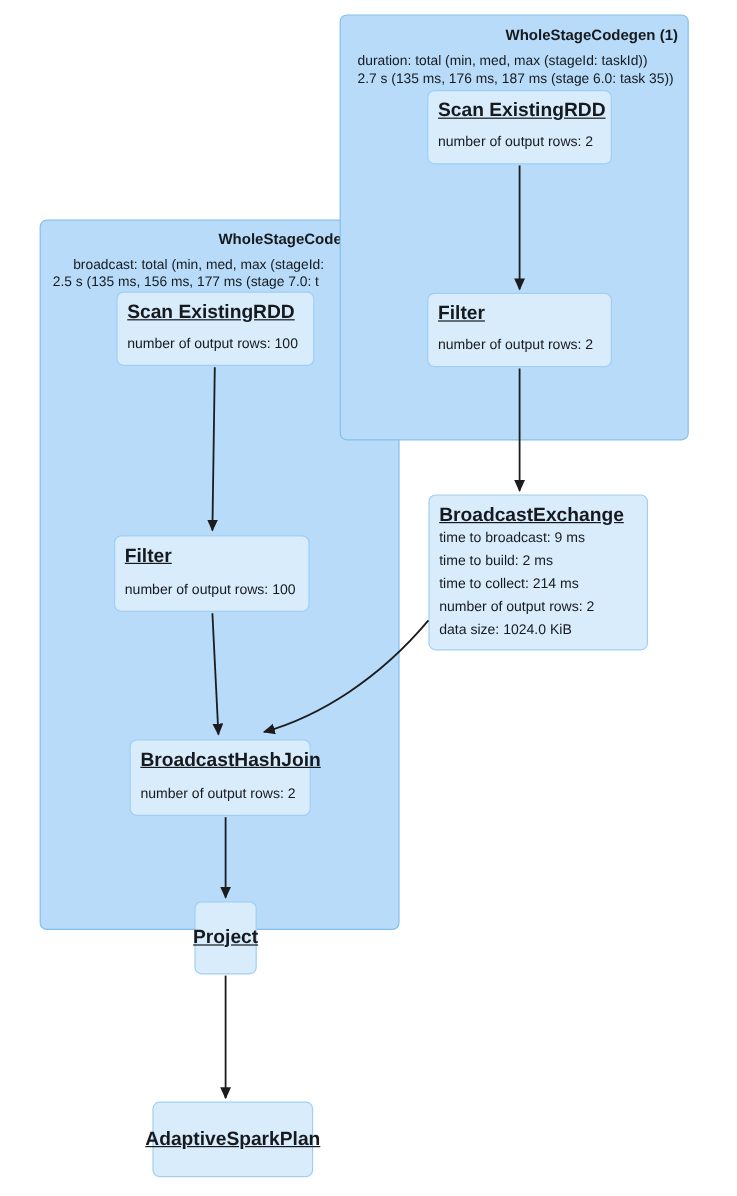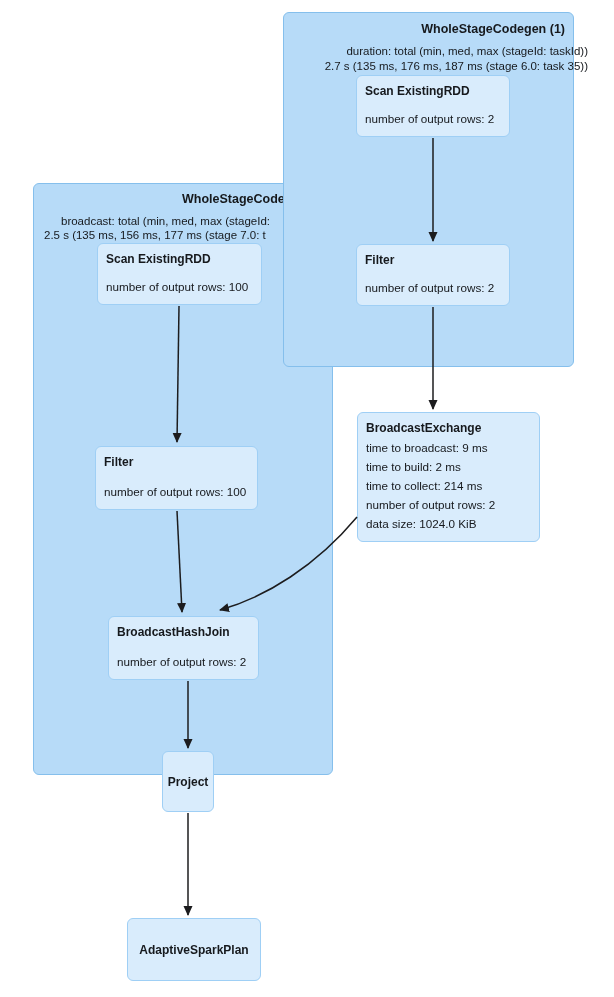--- a/index.html
+++ b/index.html
@@ -41,44 +41,45 @@
     color: #16191d;
     white-space: nowrap;
   }
   .cluster-left .dur1 { top: 31px; left: 27px; }
   .cluster-left .dur2 { top: 45px; left: 10px; }
   .cluster-right .durs {
     position: absolute;
     top: 31px;
     left: 14px;
     width: 290px;
-    text-align: right;
+    text-align: left;
     font-size: 11.5px;
     line-height: 15px;
     color: #16191d;
     white-space: nowrap;
   }
 
   .node {
     position: absolute;
     background: #d9ecfc;
     border: 1px solid #9fcff5;
     border-radius: 6px;
     box-sizing: border-box;
     padding: 8px;
     color: #16191d;
     display: flex;
     flex-direction: column;
     justify-content: space-between;
     z-index: 3;
   }
   .node .node-title {
-    font-size: 12px;
+    font-size: 16px;
     font-weight: bold;
     white-space: nowrap;
+    text-decoration: underline;
   }
   .node .metric {
     font-size: 11.7px;
     line-height: 19px;
     white-space: nowrap;
   }
   .node.center {
     justify-content: center;
     align-items: center;
   }

